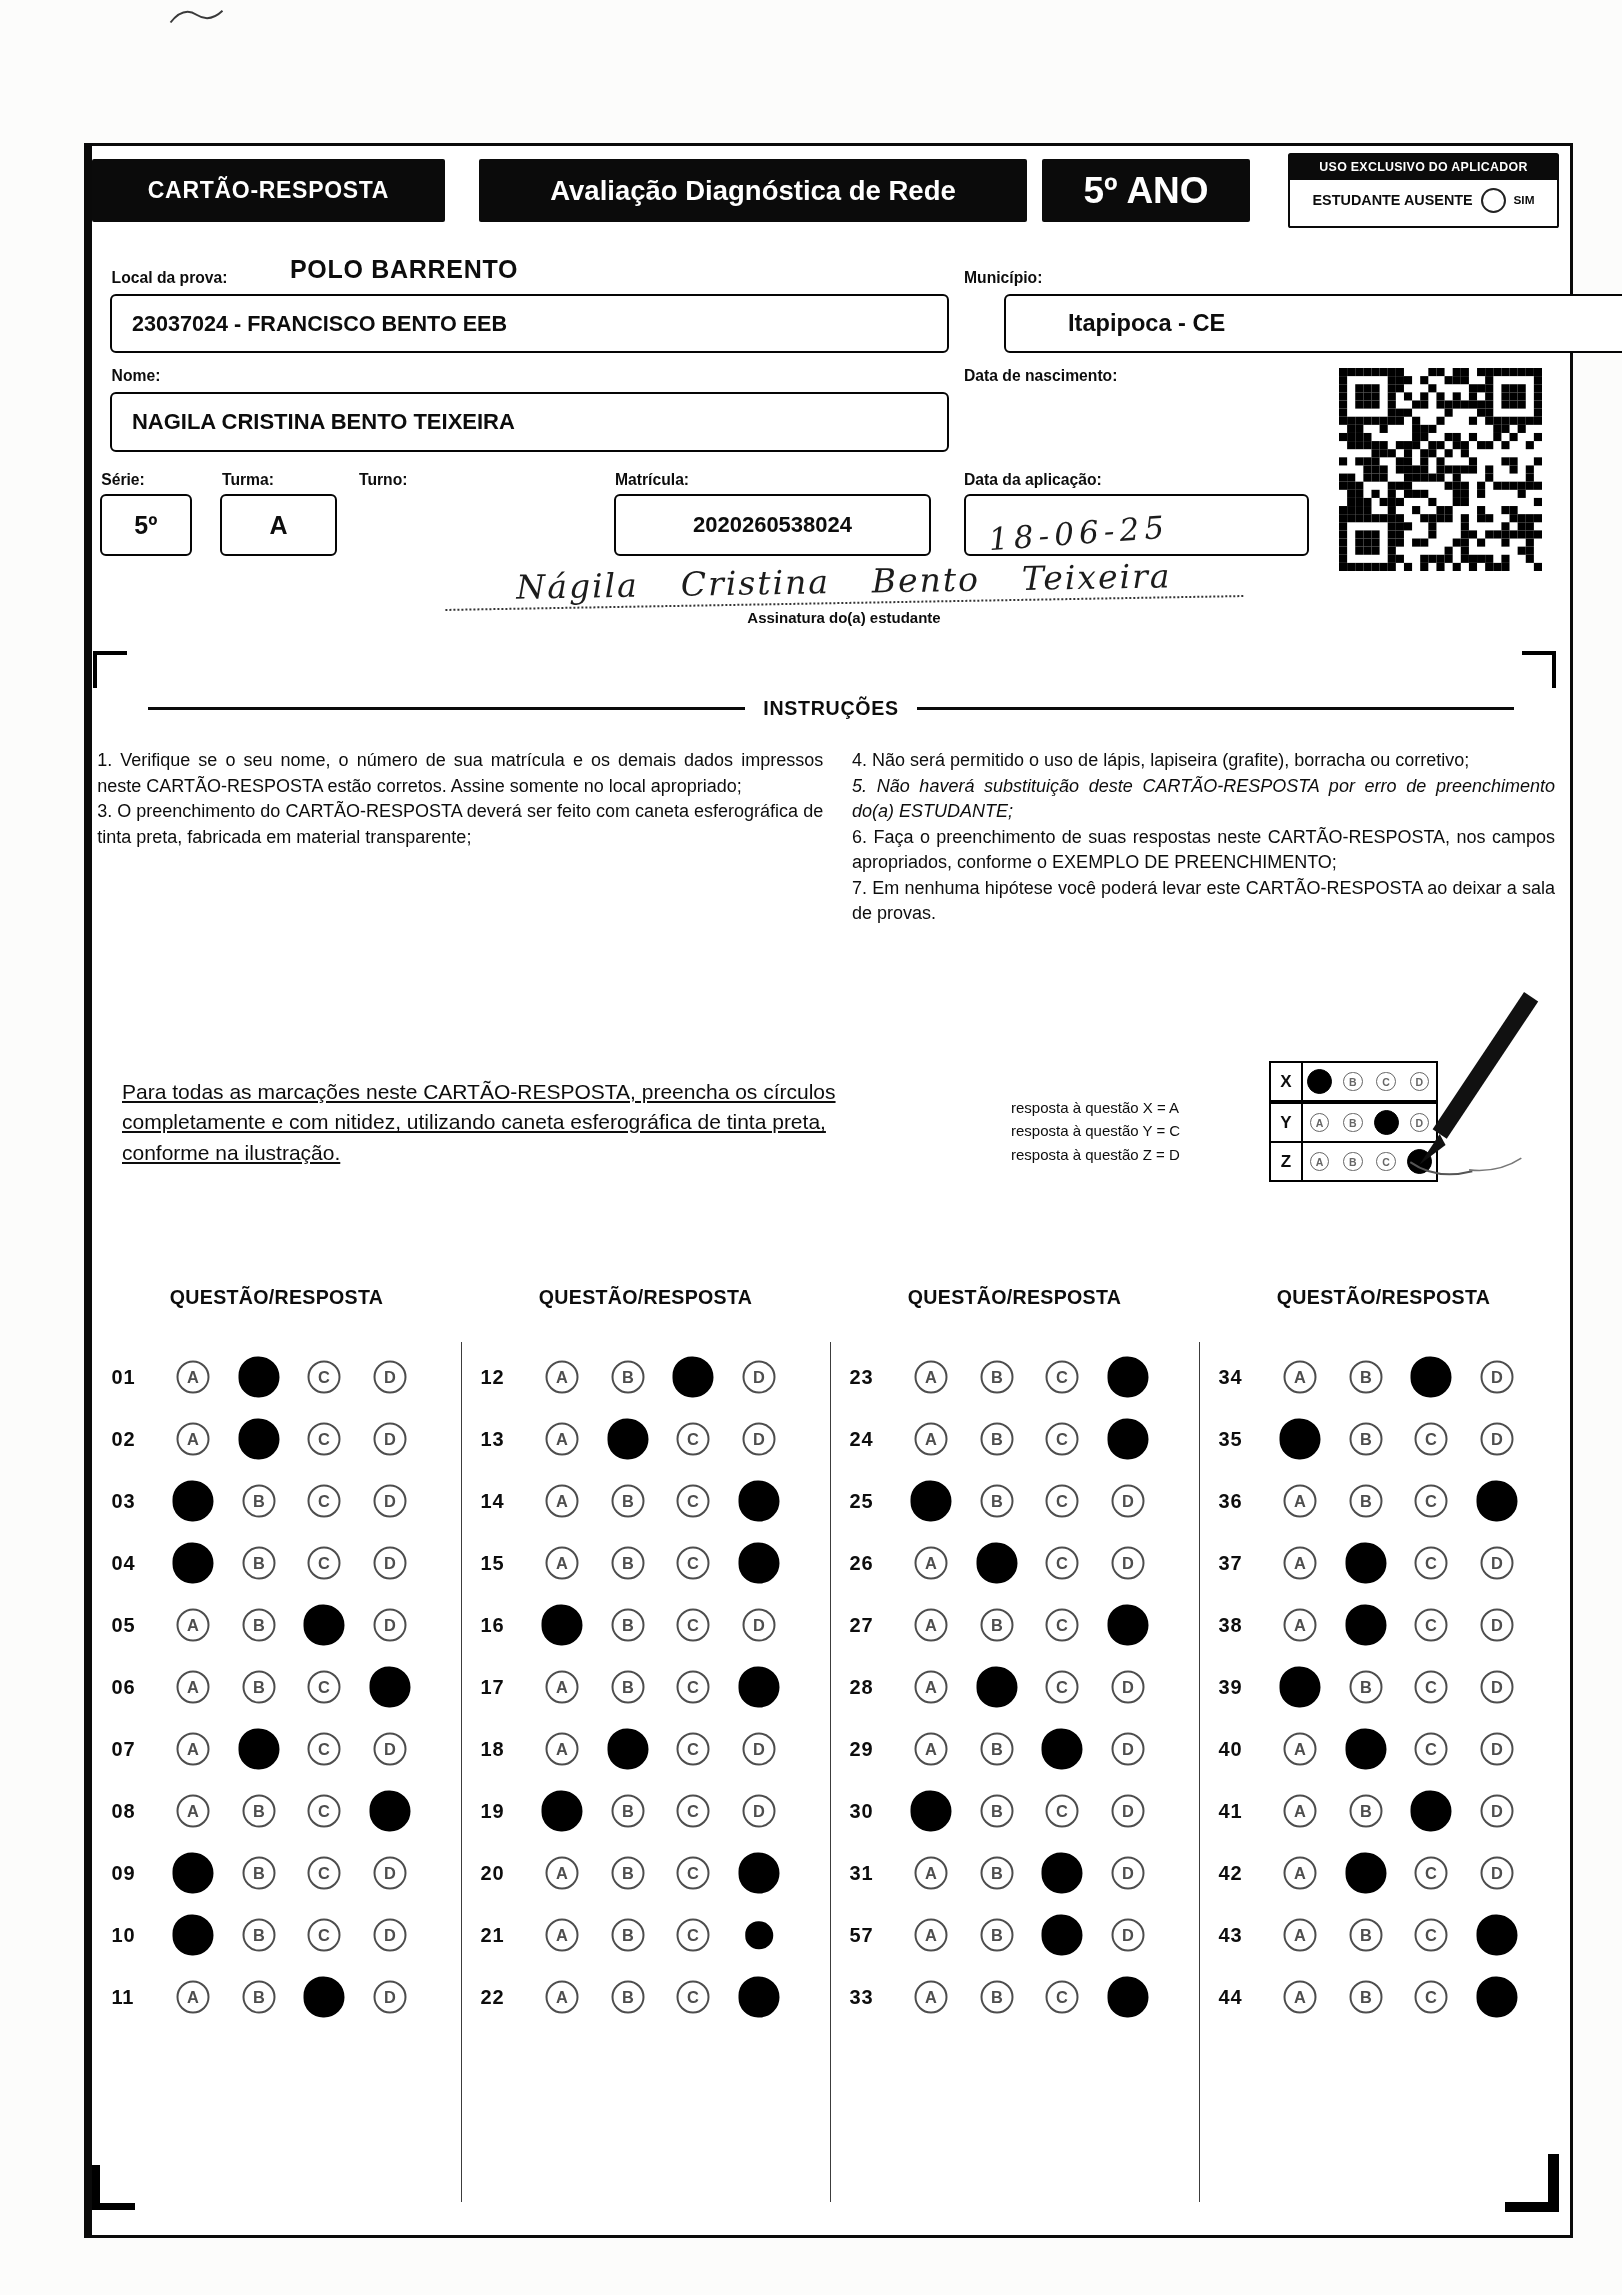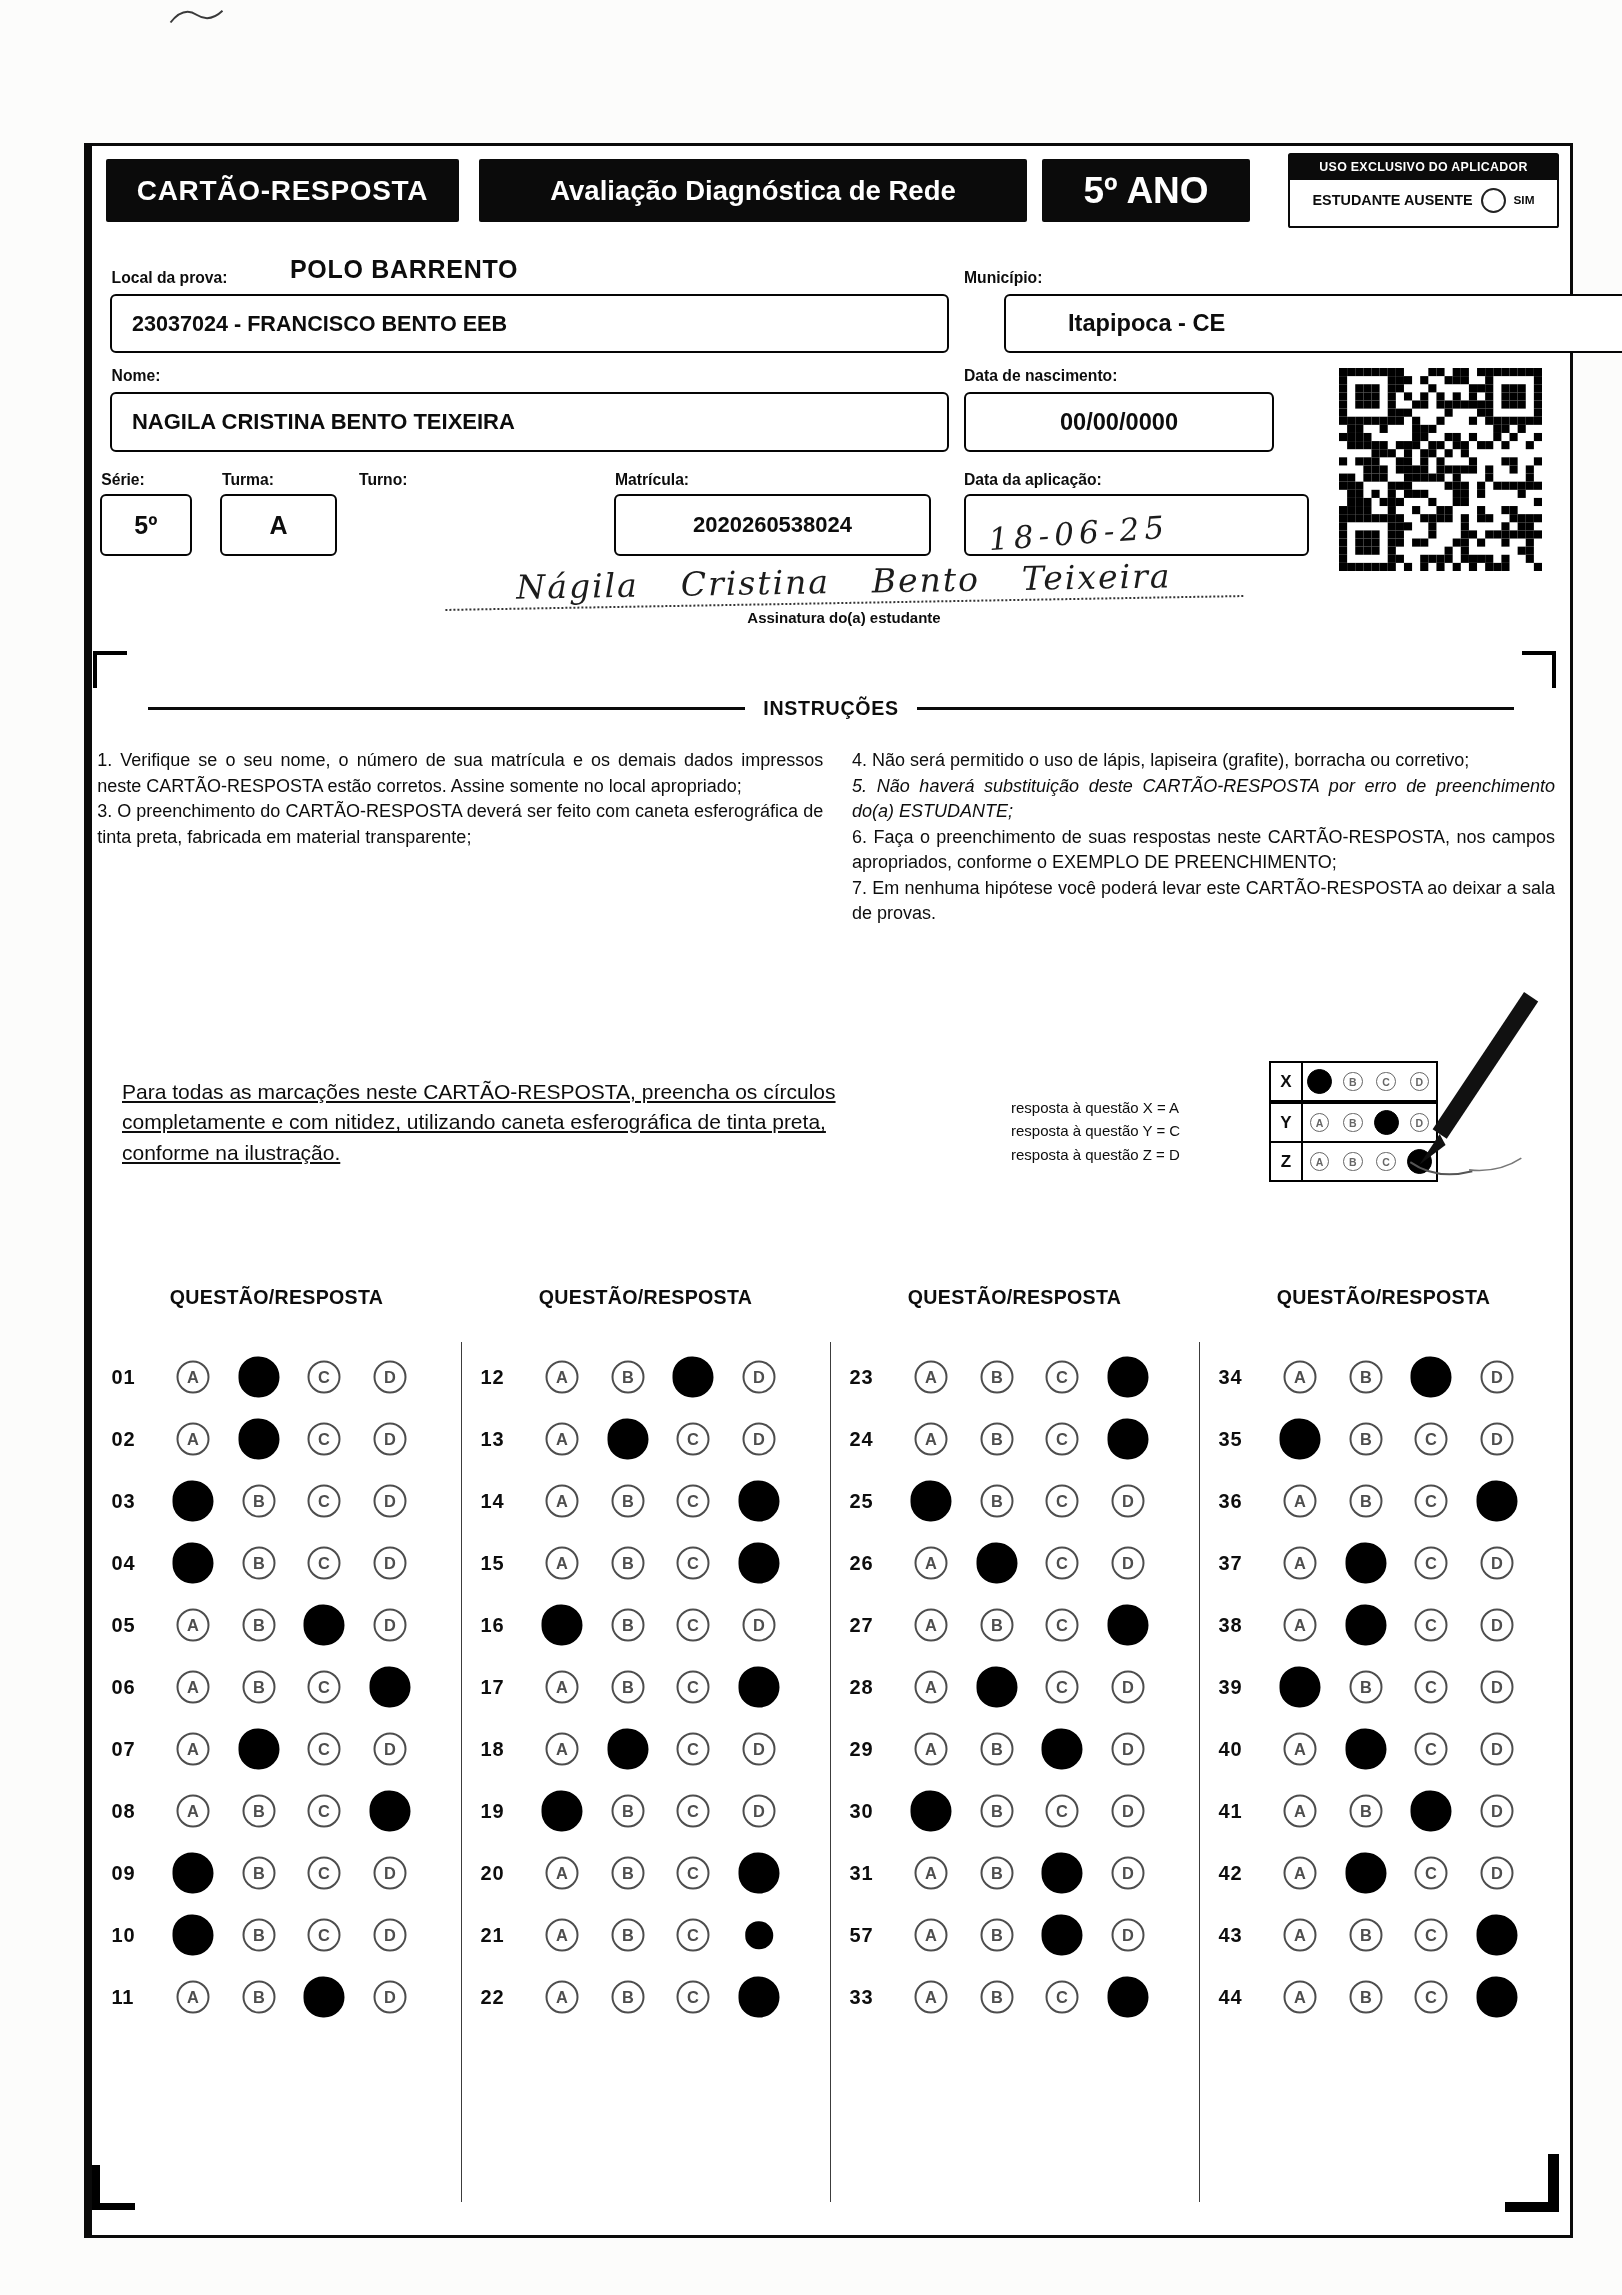--- a/index.html
+++ b/index.html
@@ -7,21 +7,21 @@
     width:1623px;height:2295px;background:#fcfcfb;color:#0d0d0d;
     font-family:"Liberation Sans",sans-serif;position:relative;overflow:hidden;
   }
   .abs{position:absolute;}
   
   .frame{position:absolute;left:84px;top:143px;width:1478px;height:2089px;
     border:3.9px solid #0a0a0a;border-left-width:8.5px;background:#fff;}
   
   .hbox{position:absolute;background:#0b0b0b;color:#fff;font-weight:bold;
     display:flex;align-items:center;justify-content:center;border-radius:2px;}
-  .title1{left:14px;top:13px;width:353px;height:63px;font-size:28px;letter-spacing:0.7px;}
+  .title1{left:0;top:13px;width:353px;height:63px;font-size:23px;letter-spacing:0.7px;}
   .title2{left:387px;top:13px;width:548px;height:63px;font-size:27.5px;}
   .title3{left:950px;top:13px;width:208px;height:63px;font-size:37px;}
   .applicator{position:absolute;left:1196px;top:6.5px;width:267px;height:71px;
     border:2px solid #0a0a0a;border-radius:2.6px;background:#fff;}
   .app-strip{height:25px;background:#0b0b0b;color:#fff;font-weight:bold;font-size:12.4px;
     display:flex;align-items:center;justify-content:center;letter-spacing:0.3px;}
   .app-row{height:41px;display:flex;align-items:center;justify-content:center;gap:7.9px;
     font-weight:bold;font-size:14.4px;}
   .absent-circle{width:21px;height:21px;border:2px solid #222;border-radius:50%;display:inline-block;}
   .app-sim{font-size:11.8px;}
@@ -132,23 +132,20 @@
     <span>23037024 - FRANCISCO BENTO EEB</span>
   </div>
   <div class="box box-municipio">
     <span>Itapipoca - CE</span>
   </div>
 
   <div class="lbl lbl-nome">Nome:</div>
   <div class="lbl lbl-nasc">Data de nascimento:</div>
   <div class="box box-nome">
     <span>NAGILA CRISTINA BENTO TEIXEIRA</span>
-  </div>
-  <div class="box box-nasc">
-    <span>00/00/0000</span>
   </div>
   <div class="qr"><svg width="203" height="203" viewBox="0 0 300 300" fill="#000">
         <rect width="300" height="300" fill="#fff"></rect>
         <rect x="0" y="0" width="12" height="12"></rect>
         <rect x="12" y="0" width="12" height="12"></rect>
         <rect x="24" y="0" width="12" height="12"></rect>
         <rect x="36" y="0" width="12" height="12"></rect>
         <rect x="48" y="0" width="12" height="12"></rect>
         <rect x="60" y="0" width="12" height="12"></rect>
         <rect x="72" y="0" width="12" height="12"></rect>

